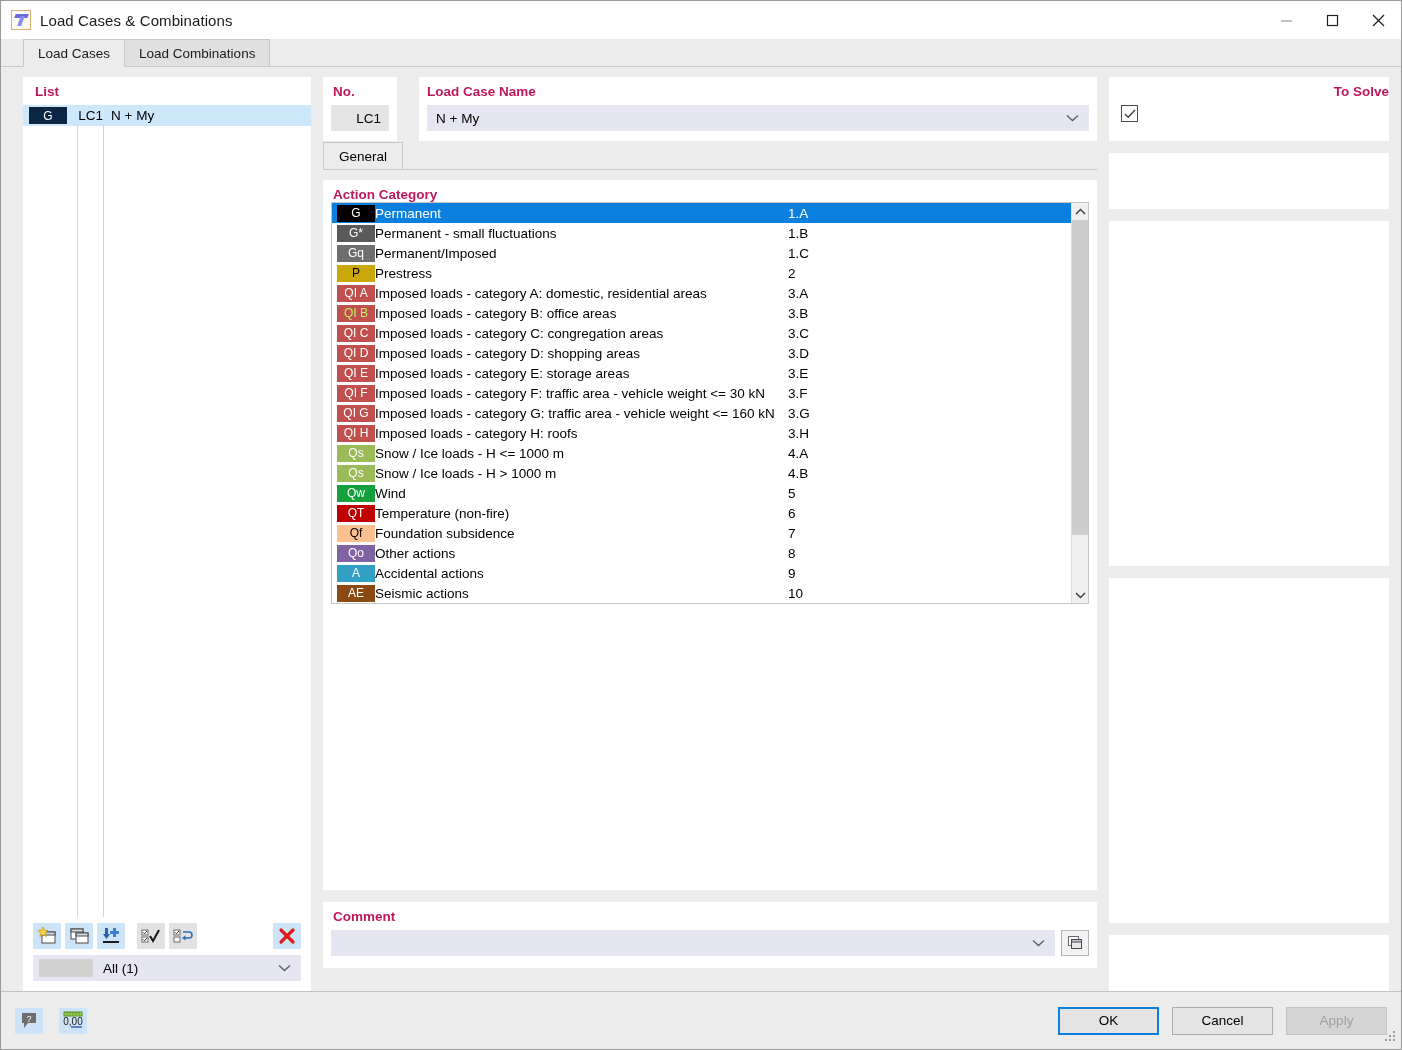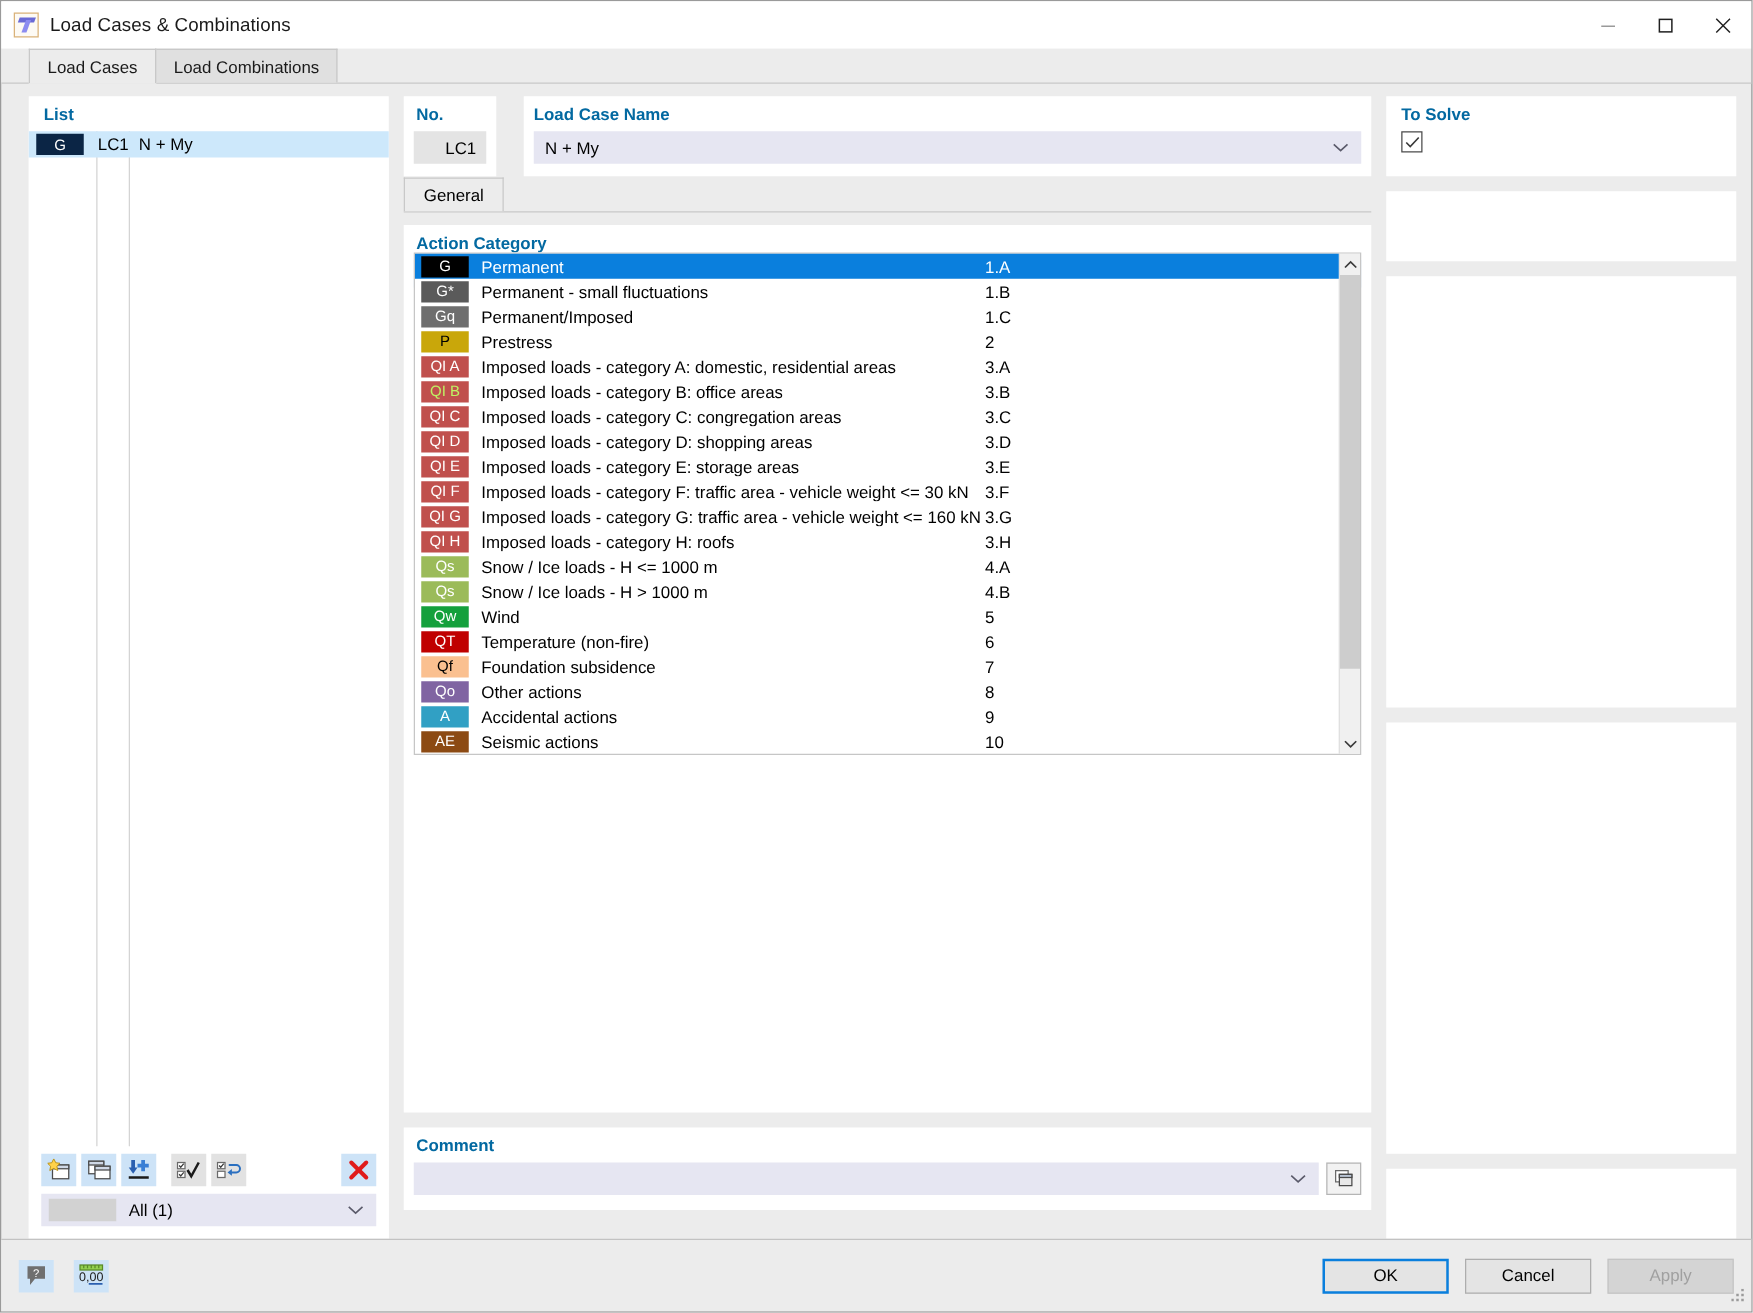--- a/index.html
+++ b/index.html
@@ -70,21 +70,21 @@
     flex: 1; display: flex; padding: 10px 12px 0 22px; gap: 12px;
     min-height: 0;
   }
   
   .left-col { width: 288px; display: flex; flex-direction: column; flex: none; }
   .list-panel {
     background: #fff; flex: 1; display: flex; flex-direction: column;
     min-height: 0; position: relative;
   }
   .hdr {
-    font-size: 13.5px; font-weight: bold; color: #0369a1;
+    font-size: 13.5px; font-weight: bold; color: #be185d;
     padding: 7px 0 6px 12px;
   }
   .list-body { flex: 1; position: relative; background: #fff; }
   .col-line { position: absolute; top: 0; bottom: 0; width: 1px; background: #d4d4d4; }
   .list-row {
     position: absolute; left: 0; right: 0; top: 0; height: 21px;
     background: #cde8fb; display: flex; align-items: center;
     font-size: 13.5px;
   }
   .badge-sq {
@@ -145,21 +145,21 @@
   .combo-closed {
     margin: 0 8px; height: 22px; background: #cde8fb;
     display: flex; align-items: center; position: relative;
     font-size: 13.5px;
   }
   .badge {
     width: 38px; height: 17px; margin-left: 5px; flex: none;
     display: flex; align-items: center; justify-content: center;
     font-size: 12px; color: #fff; line-height: 1;
   }
-  .opt-label { margin-left: 10px; white-space: nowrap; overflow: hidden; }
+  .opt-label { white-space: nowrap; overflow: hidden; }
   .opt-code { position: absolute; left: 456px; }
   .combo-arrow { position: absolute; right: 8px; top: 50%; transform: translateY(-50%); }
   
   .dropdown {
     position: absolute; left: 8px; right: 8px; top: 22px;
     background: #fff; border: 1px solid #c6c6c6;
     z-index: 20; display: flex;
   }
   .dd-list { flex: 1; position: relative; }
   .dd-item {
@@ -185,21 +185,21 @@
     border: 1px solid #b5b5b5; display: flex; align-items: center; justify-content: center;
     flex: none;
   }
   
   .right-col { width: 280px; flex: none; display: flex; flex-direction: column; gap: 12px; padding-bottom: 0; }
   .rp { background: #fff; }
   .rp1 { height: 56px; }
   .rp2 { flex: 1.48; }
   .rp3 { flex: 1.48; }
   .rp4 { height: 56px; }
-  .to-solve-panel { background: #fff; height: 64px; }
+  .to-solve-panel { background: #fff; height: 64px; text-align: right; }
   .chk {
     width: 17px; height: 17px; border: 1px solid #4a4a4a; background: #fff;
     margin-left: 12px; display: flex; align-items: center; justify-content: center;
   }
   
   .footer {
     height: 58px; min-height: 58px;
     background: #ececec; border-top: 1px solid #c2c2c2;
     display: flex; align-items: center; padding: 0 14px;
     position: relative;

